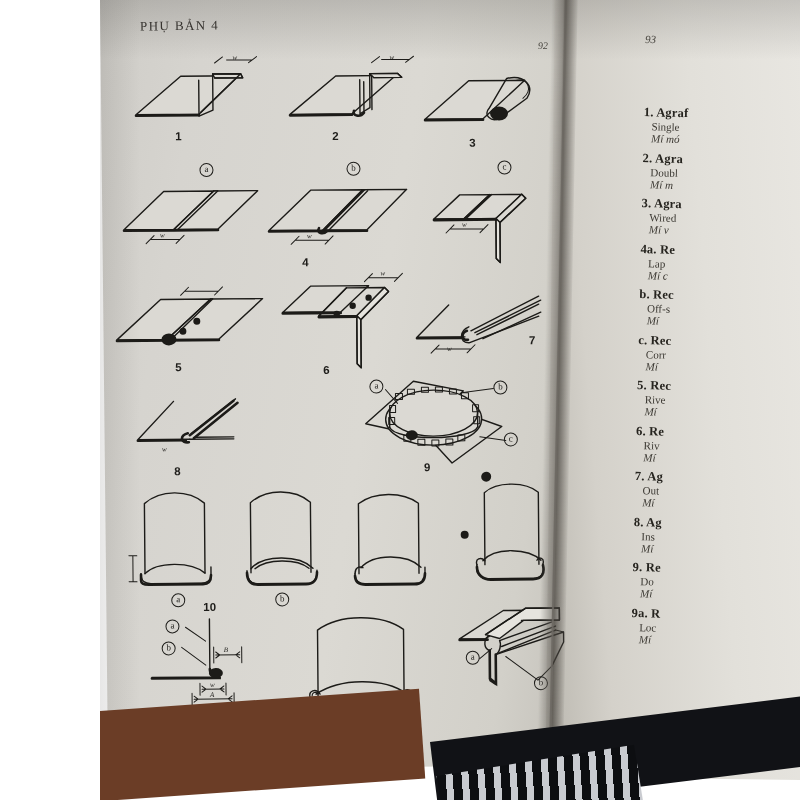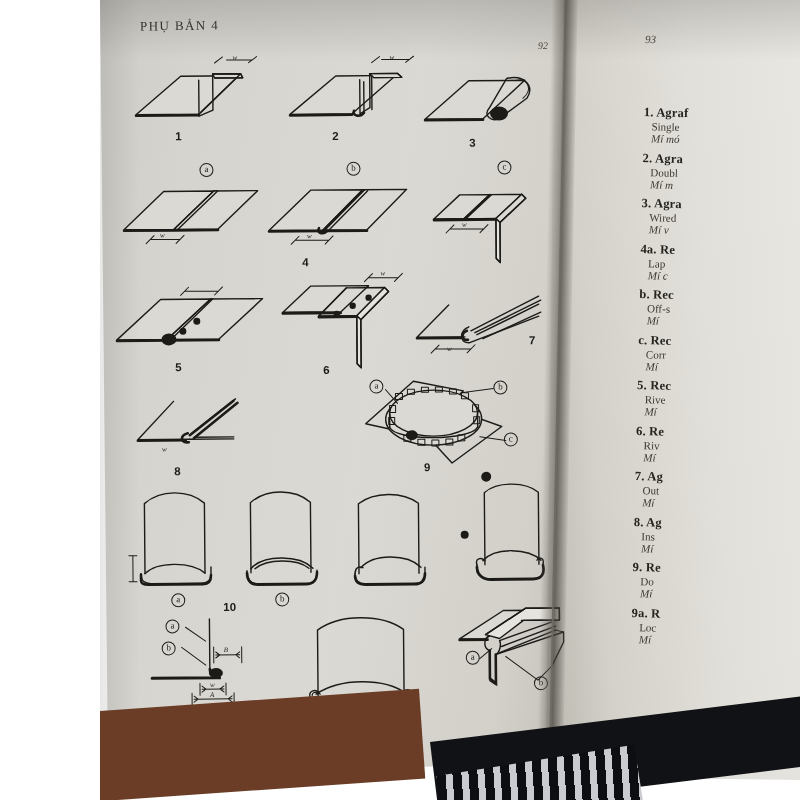--- a/index.html
+++ b/index.html
@@ -262,21 +262,21 @@
       <div class="fig" style="left:130px;top:482px;">
         <svg width="100" height="110" viewBox="0 0 100 110">
           <path class="ln" d="M16,92 L16,22 C32,8 60,8 76,22 L76,92"></path>
           <path class="ln" d="M12,90 C12,100 16,103 22,103 L72,103 C78,103 82,100 82,90"></path>
           <path class="ln" d="M16,88 C28,74 64,74 78,88"></path>
           <path class="ln" d="M20,88 C32,78 62,78 74,88"></path>
           <path class="ln-h" d="M12,92 C12,101 17,104 23,104 L71,104 C79,104 82,100 82,92"></path>
         </svg>
         <span class="sublab" style="left:40px;top:112px;">b</span>
       </div>
-      <span class="fignum" style="left:98px;top:602px;margin-left:20px;">10</span>
+      <span class="fignum" style="left:98px;top:602px;">10</span>
 
       <div class="fig" style="left:238px;top:484px;">
         <svg width="100" height="110" viewBox="0 0 100 110">
           <path class="ln" d="M16,92 L16,22 C32,10 60,10 76,22 L76,92"></path>
           <path class="ln" d="M12,92 C12,100 16,102 22,102 L72,102 C78,102 82,100 82,92 L82,86"></path>
           <path class="ln" d="M18,86 C30,72 64,72 78,86"></path>
           <path class="ln" d="M12,92 C12,86 16,84 20,86"></path>
           <path class="ln-h" d="M12,94 C12,101 17,103 23,103 L71,103 C79,103 82,99 82,92"></path>
         </svg>
 

